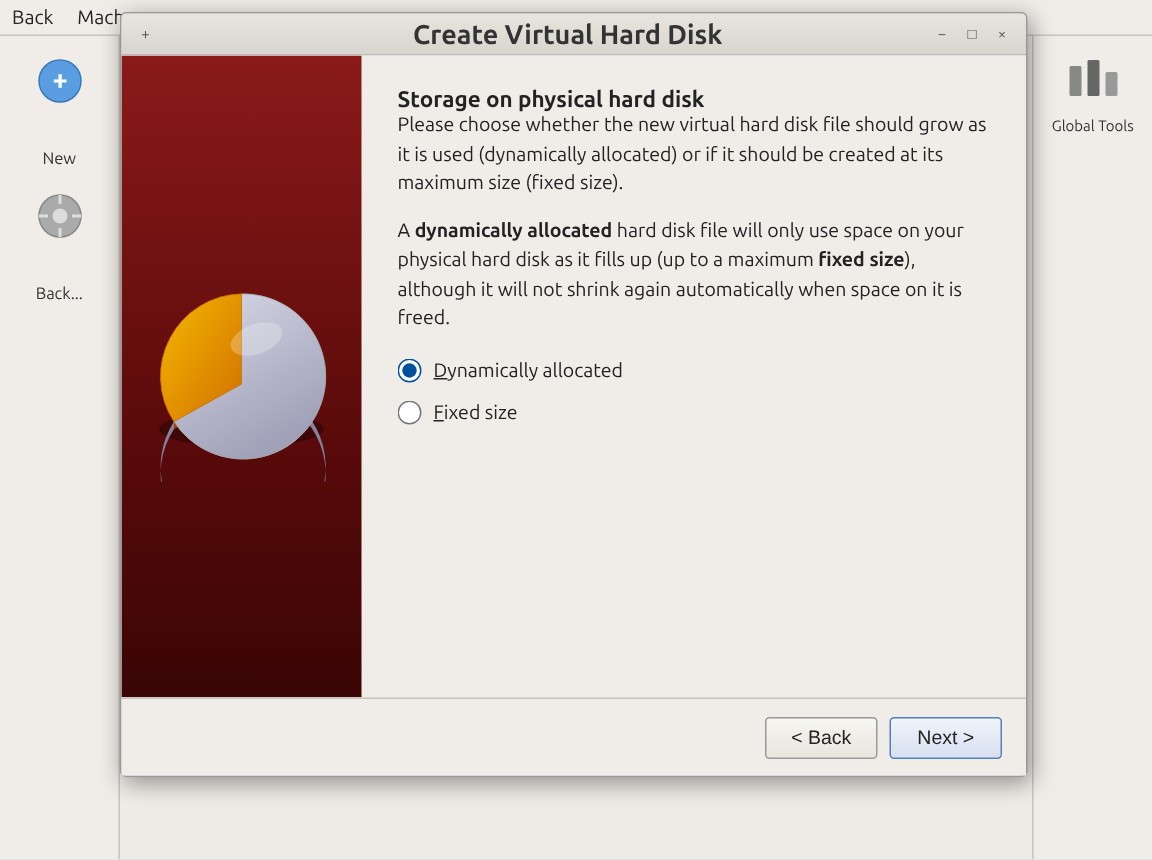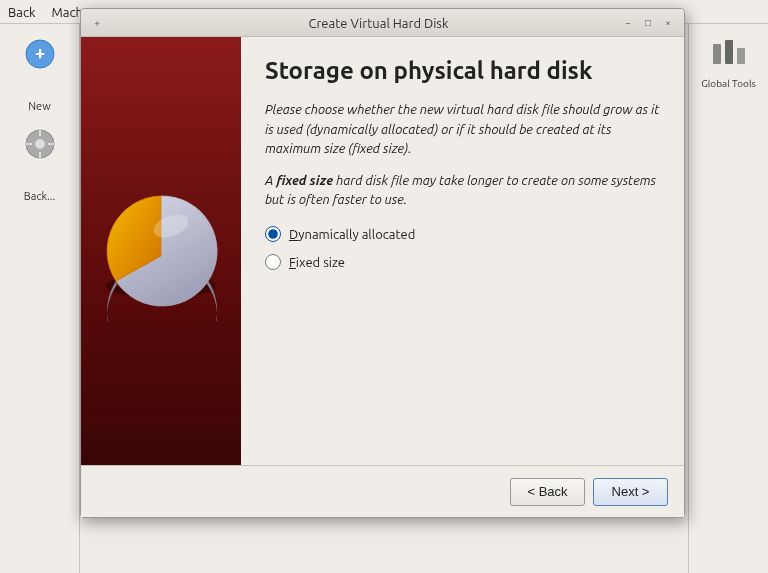--- a/index.html
+++ b/index.html
@@ -109,23 +109,23 @@
       height: 28px;
       background: linear-gradient(to bottom, #e8e4de, #d8d4ce);
       border-bottom: 1px solid #bbb;
       border-radius: 4px 4px 0 0;
       display: flex;
       align-items: center;
       justify-content: space-between;
       padding: 0 8px;
     }
     .dialog-title {
-      font-size: 13px;
+      font-size: 18px;
       color: #333;
-      font-weight: normal;
+      font-weight: bold;
       flex: 1;
       text-align: center;
     }
     .titlebar-controls {
       display: flex;
       gap: 4px;
     }
     .titlebar-btn {
       width: 16px;
       height: 16px;
@@ -159,32 +159,30 @@
       position: relative;
     }
 
     .dialog-content {
       flex: 1;
       padding: 20px 24px;
       overflow-y: auto;
     }
 
     .content-title {
-      font-size: 24px;
+      font-size: 15px;
       font-weight: bold;
       color: #222;
-      margin-bottom: 16px;
     }
 
     .content-text {
       font-size: 13px;
       color: #222;
       line-height: 1.5;
       margin-bottom: 12px;
-      font-style: italic;
     }
     .content-text b { font-weight: bold; }
 
     .radio-group {
       margin-top: 16px;
       display: flex;
       flex-direction: column;
       gap: 12px;
     }
 
@@ -342,24 +340,24 @@
           </defs>
         </svg>
       </div>
     </div>
 
     <div class="dialog-content">
       <div class="content-title">Storage on physical hard disk</div>
 
       <p class="content-text">Please choose whether the new virtual hard disk file should grow as it is used (dynamically allocated) or if it should be created at its maximum size (fixed size).</p>
 
-
       <p class="content-text">
-        A <b>fixed size</b> hard disk file may take longer to create on some systems but is often faster to use.
+        A <b>dynamically allocated</b> hard disk file will only use space on your physical hard disk as it fills up (up to a maximum <b>fixed size</b>), although it will not shrink again automatically when space on it is freed.
       </p>
+
 
       <div class="radio-group">
         <label class="radio-option">
           <input type="radio" name="storage-type" checked="" style="">
           <span class="radio-label">
             <span class="underline">D</span>ynamically allocated
           </span>
         </label>
         <label class="radio-option">
           <input type="radio" name="storage-type" style="">

